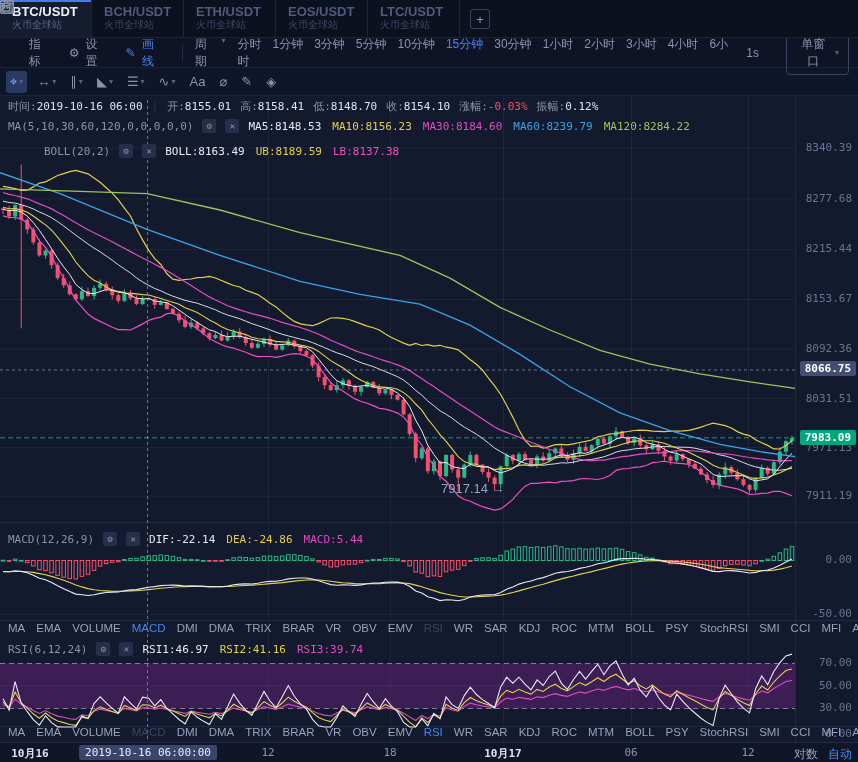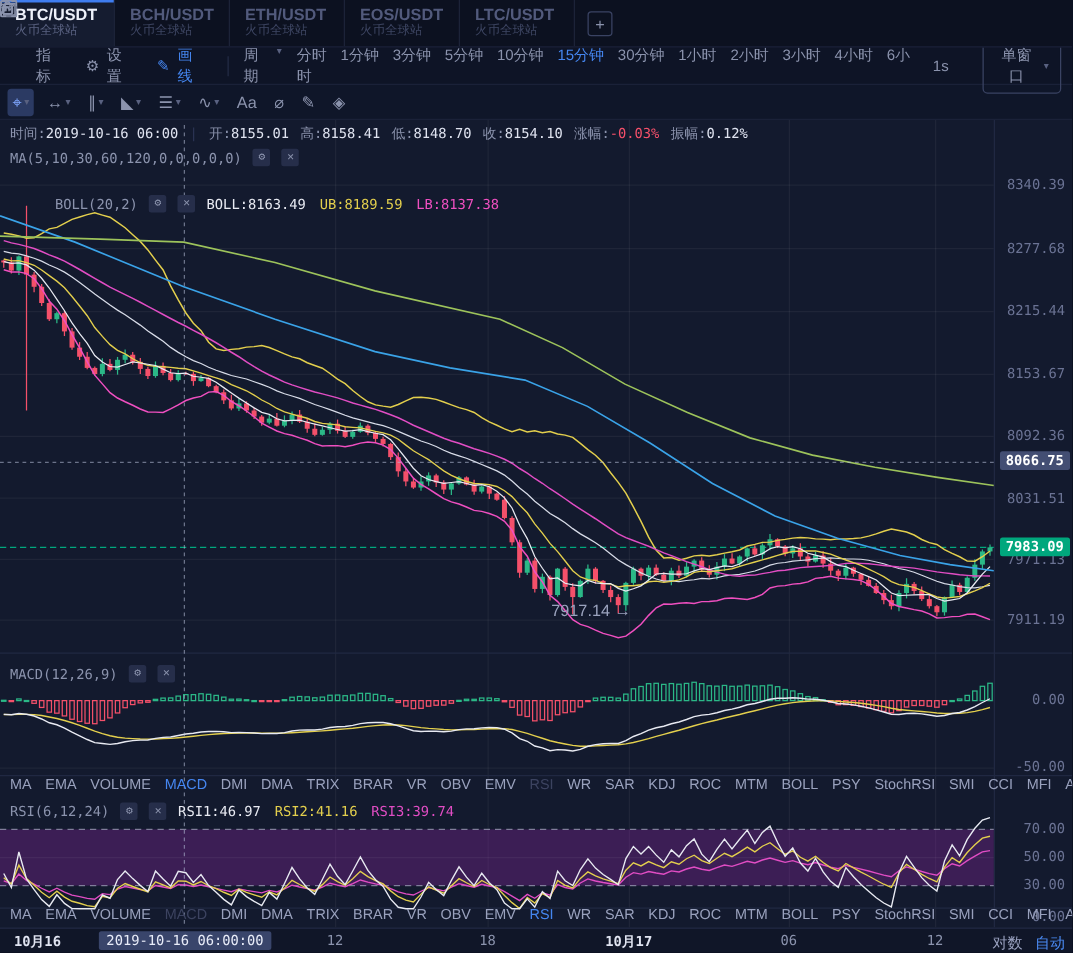--- a/index.html
+++ b/index.html
@@ -646,23 +646,30 @@
       <span><span class="lbl">低:</span><span class="val">8148.70</span></span>
       <span><span class="lbl">收:</span><span class="val">8154.10</span></span>
       <span><span class="lbl">涨幅:</span><span class="neg">-0.03%</span></span>
       <span><span class="lbl">振幅:</span><span class="val">0.12%</span></span>
     </div>
 
     <div class="orow" style="top:23px;">
       <span class="lbl">MA(5,10,30,60,120,0,0,0,0,0)</span>
       <span class="icbox">⚙</span>
       <span class="icbox">✕</span>
+      <span id="ma-items" style="display:flex;gap:11px;">
+          <span style="color: rgb(232, 234, 242);">MA5:8148.53</span>
+          <span style="color: rgb(227, 207, 77);">MA10:8156.23</span>
+          <span style="color: rgb(225, 77, 196);">MA30:8184.60</span>
+          <span style="color: rgb(58, 163, 232);">MA60:8239.79</span>
+          <span style="color: rgb(157, 195, 91);">MA120:8284.22</span>
+        </span>
     </div>
 
-    <div class="orow" style="top:60px;padding-left:36px;">
+    <div class="orow" style="top:48px;padding-left:36px;">
       <span class="lbl">BOLL(20,2)</span>
       <span class="icbox">⚙</span>
       <span class="icbox">✕</span>
       <span id="boll-items" style="display:flex;gap:11px;align-items:flex-end;">
           <span style="color: rgb(232, 234, 242);">BOLL:8163.49</span>
           <span style="color: rgb(227, 207, 77);">UB:8189.59</span>
           <span style="color: rgb(239, 79, 192);">LB:8137.38</span>
         </span>
     </div>
 
@@ -676,20 +683,25 @@
         <div class="ylab" style="top: 344.53px;">7971.13</div>
         <div class="ylab" style="top: 393.151px;">7911.19</div>
       </div>
     <div class="badge slate" style="top:265px;">8066.75</div>
     <div class="badge green" style="top:334px;">7983.09</div>
 
     <div class="orow" style="top:436px;">
       <span class="lbl">MACD(12,26,9)</span>
       <span class="icbox">⚙</span>
       <span class="icbox">✕</span>
+      <span id="macd-items" style="display:flex;gap:11px;">
+          <span style="color: rgb(232, 234, 242);">DIF:-22.14</span>
+          <span style="color: rgb(227, 207, 77);">DEA:-24.86</span>
+          <span style="color: rgb(225, 77, 196);">MACD:5.44</span>
+        </span>
     </div>
     <div id="macdlabels">
         <div class="ylab" style="top: 457px;">0.00</div>
         <div class="ylab" style="top: 511px;">-50.00</div>
       </div>
 
     <div class="indrow" id="indrow1" style="top:526px;">
         <span class="">MA</span>
         <span class="">EMA</span>
         <span class="">VOLUME</span>

